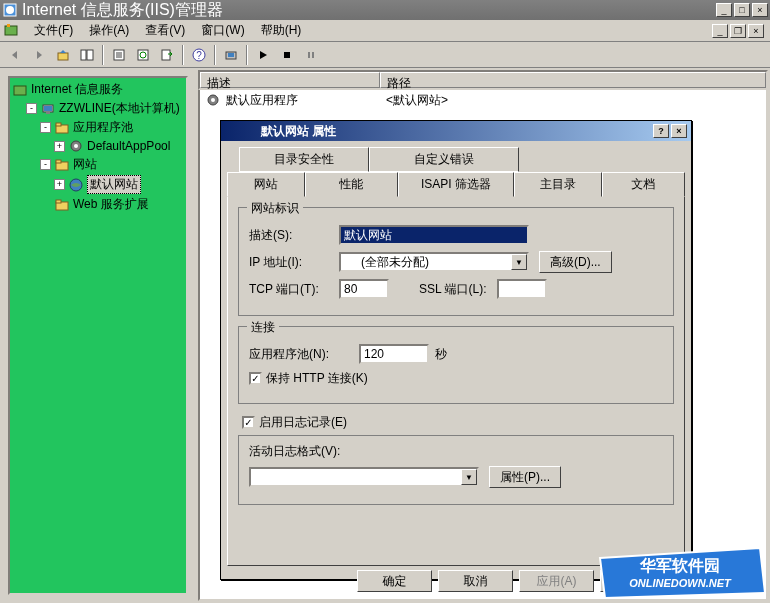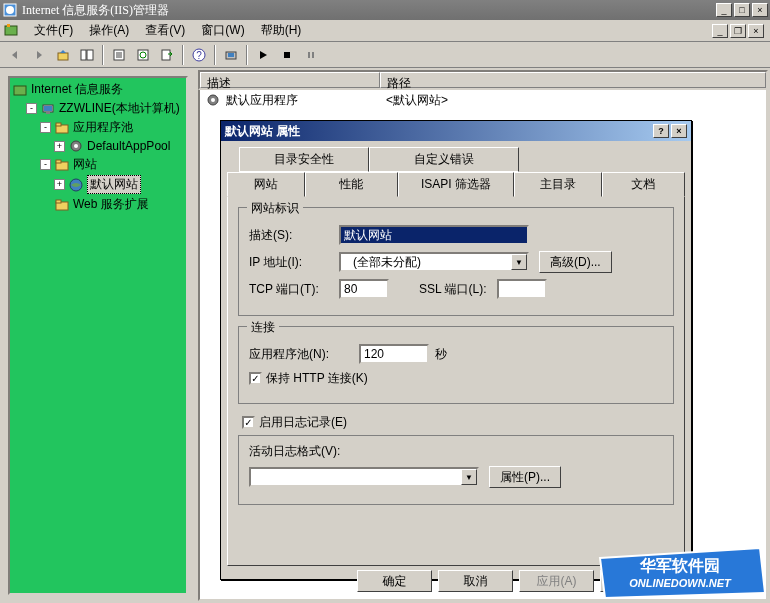--- a/index.html
+++ b/index.html
@@ -1,20 +1,20 @@
 <!DOCTYPE html>
 <html><head>
 <meta charset="utf-8">
 <style>
 * { box-sizing: border-box; margin: 0; padding: 0; }
 body { font-family: "SimSun", "宋体", sans-serif; font-size: 12px; background: #fff; width: 770px; height: 603px; overflow: hidden; position: relative; }
 
 .titlebar { height: 20px; background: linear-gradient(#808080, #707070); color: #fff; display: flex; align-items: center; padding: 0 2px; }
 .titlebar .icon { width: 16px; height: 16px; margin-right: 4px; display: inline-flex; align-items: center; justify-content: center; }
-.titlebar .title { flex: 1; font-size: 12px; font-family: Liberation Serif, serif; }
+.titlebar .title { flex: 1; font-size: 16px; }
 .winbtns { display: flex; }
 .winbtn { width: 16px; height: 14px; background: #d4d0c8; border: 1px solid #fff; border-right-color: #404040; border-bottom-color: #404040; margin-left: 2px; font-size: 9px; display: flex; align-items: center; justify-content: center; color: #000; cursor: pointer; font-family: Arial; }
 
 .menubar { height: 22px; background: #d4d0c8; border-bottom: 1px solid #808080; display: flex; align-items: center; padding: 0 4px; }
 .menubar .icon { width: 16px; height: 16px; margin-right: 6px; }
 .menuitem { padding: 2px 8px; cursor: pointer; }
 .menubar .spacer { flex: 1; }
 .menubar .smallwin { display: flex; margin-right: 2px; }
 
 .toolbar { height: 26px; background: #d4d0c8; border-bottom: 1px solid #808080; display: flex; align-items: center; padding: 2px 4px; gap: 2px; }
@@ -37,39 +37,39 @@
 .listhdr { background: #d4d0c8; border: 2px inset #d4d0c8; display: flex; height: 20px; }
 .listhdr .col { border: 1px solid; border-color: #fff #808080 #808080 #fff; padding: 2px 6px; }
 .listbody { flex: 1; background: #fff; border: 2px inset #d4d0c8; border-top: none; position: relative; }
 .listrow { display: flex; padding: 2px 0; }
 .listrow .cell { padding: 0 6px; display: flex; align-items: center; }
 .listrow .cicon { width: 16px; height: 16px; margin-right: 4px; }
 
 
 .dialog { position: absolute; left: 220px; top: 120px; width: 472px; height: 460px; background: #d4d0c8; border: 1px solid #000; box-shadow: 1px 1px 0 #000; }
 .dlg-title { height: 20px; background: linear-gradient(to right, #0a246a, #a6caf0); color: #fff; display: flex; align-items: center; padding: 0 4px; font-weight: bold; }
-.dlg-title .t { flex: 1; }
+.dlg-title .t { flex: 1; margin-left: 36px; }
 .dlg-body { padding: 6px; }
 
 .tabrow { display: flex; }
 .tabrow .tab { border: 1px solid; border-color: #fff #404040 #d4d0c8 #fff; padding: 3px 0; background: #d4d0c8; cursor: pointer; font-size: 12px; text-align: center; }
 .tabrow.back .tab { border-bottom-color: #fff; }
 .tabrow .tab.active { border-bottom-color: #d4d0c8; position: relative; z-index: 2; background: #d4d0c8; }
 .tabcontent { border: 1px solid; border-color: #fff #404040 #404040 #fff; padding: 10px; height: 370px; margin-top: -1px; }
 
 .groupbox { border: 1px solid #808080; border-top: none; position: relative; padding: 12px 10px 10px; margin-bottom: 10px; }
 .groupbox::before { content: ""; position: absolute; top: 0; left: 0; right: 0; border-top: 1px solid #808080; }
 .groupbox .legend { position: absolute; top: -7px; left: 8px; background: #d4d0c8; padding: 0 4px; z-index: 1; }
 .groupbox.with-check { margin-top: 8px; }
 
 .formrow { display: flex; align-items: center; margin: 6px 0; }
 .formrow .lbl { width: 90px; }
 .input { border: 2px inset #d4d0c8; background: #fff; height: 20px; padding: 0 3px; font-family: inherit; font-size: 12px; }
 .input.sel { background: #0a246a; color: #fff; }
-.select { border: 2px inset #d4d0c8; background: #fff; height: 20px; display: flex; align-items: center; padding: 0 12px; position: relative; }
+.select { border: 2px inset #d4d0c8; background: #fff; height: 20px; display: flex; align-items: center; padding: 0 20px; position: relative; }
 .select .arrow { position: absolute; right: 0; top: 0; width: 16px; height: 100%; background: #d4d0c8; border: 1px solid; border-color: #fff #404040 #404040 #fff; display: flex; align-items: center; justify-content: center; font-size: 8px; }
 .btn { height: 22px; padding: 0 10px; background: #d4d0c8; border: 1px solid; border-color: #fff #404040 #404040 #fff; cursor: pointer; font-family: inherit; font-size: 12px; }
 .btn.disabled { color: #808080; }
 .checkbox { width: 13px; height: 13px; border: 2px inset #d4d0c8; background: #fff; display: inline-flex; align-items: center; justify-content: center; margin-right: 4px; font-size: 10px; font-family: Arial; }
 
 .dlg-buttons { display: flex; justify-content: flex-end; gap: 6px; padding: 4px 10px; }
 
 .watermark { position: absolute; right: 0; bottom: 0; width: 180px; height: 60px; pointer-events: none; }
 
 svg { display: block; }

